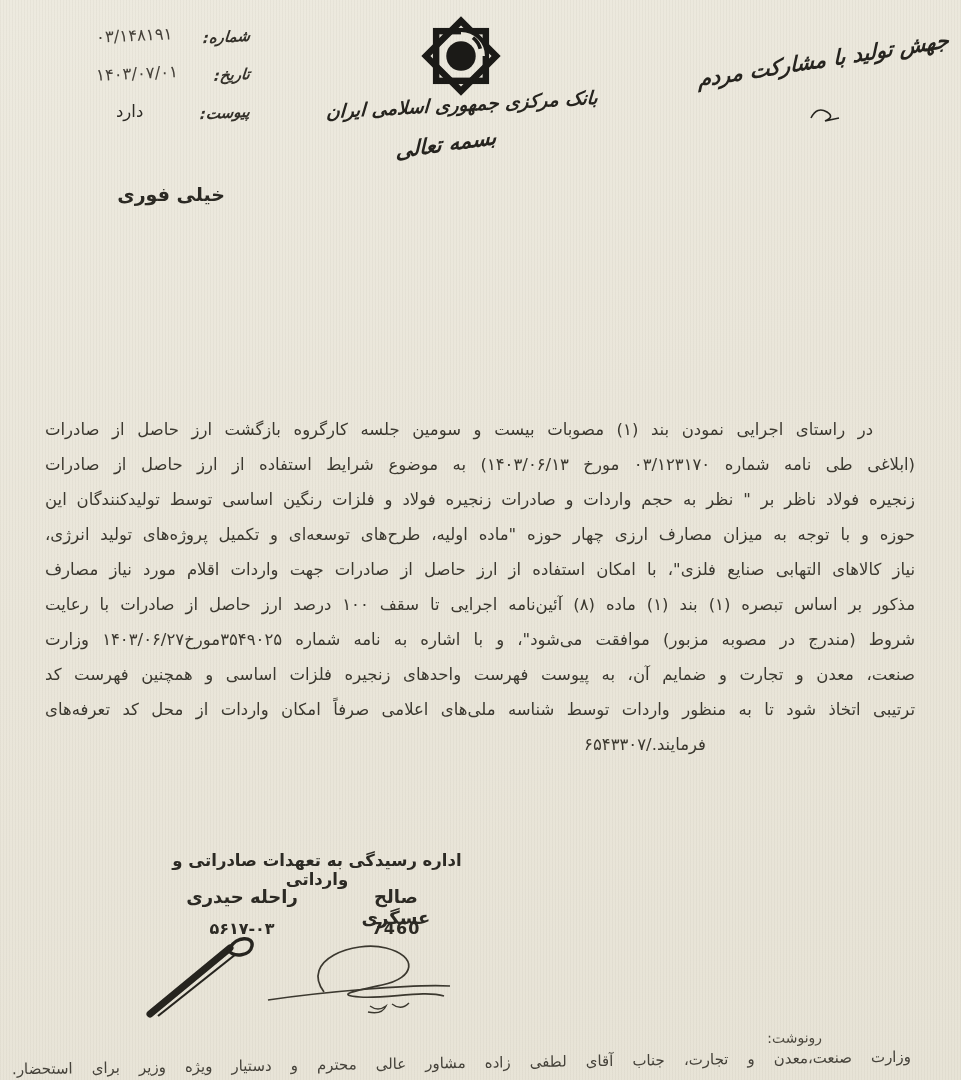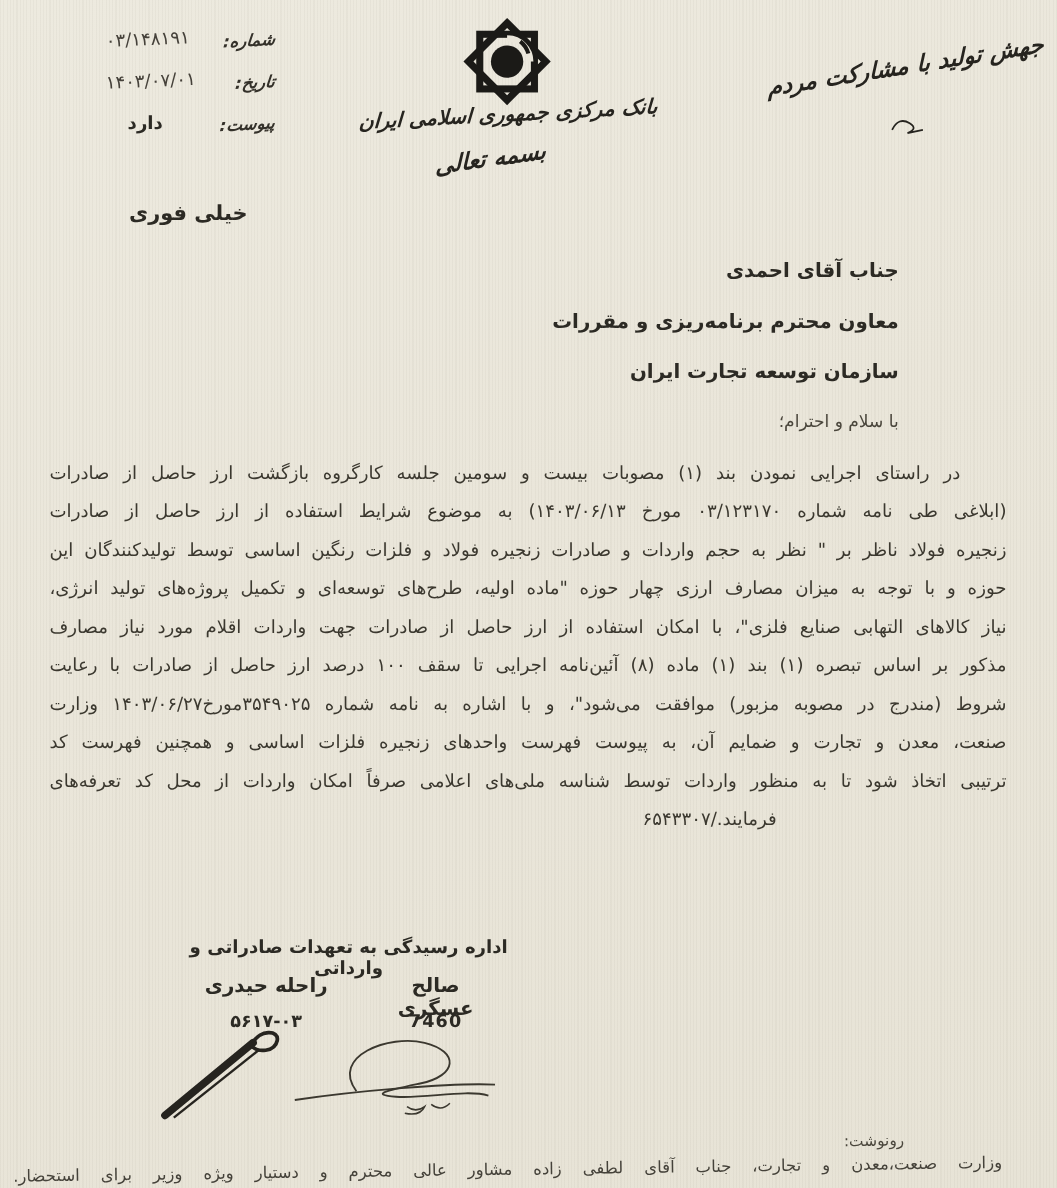--- a/index.html
+++ b/index.html
@@ -29,21 +29,21 @@
     font-style:italic;font-weight:bold;color:#34312a;
     transform:skewX(-8deg) rotate(-3deg);
     font-size:15px;
   }
   .meta-value{
     position:absolute;left:78px;top:0;
     font-size:16.5px;color:#45413a;letter-spacing:1px;
     transform:rotate(-2.5deg);
     direction:rtl;
   }
-  .meta-value.bold{font-weight:bold;color:#2c2a24;letter-spacing:2px;}
+  .meta-value.bold{font-weight:normal;color:#2c2a24;letter-spacing:2px;}
 
   
   .logo{left:415px;top:6px;width:92px;height:100px;}
   .bank-name{
     top:94px;left:322px;width:280px;text-align:center;
     font-size:18.5px;font-weight:bold;font-style:italic;color:#26241f;
     transform:rotate(-3deg) skewX(-6deg);
     white-space:nowrap;
   }
   .besmele{
@@ -151,26 +151,20 @@
   <div class="abs bank-name">بانک مرکزی جمهوری اسلامی ایران</div>
   <div class="abs besmele">بسمه تعالی</div>
 
   <div class="abs slogan">جهش تولید با مشارکت مردم</div>
   <svg class="abs slogan-mark ni" viewBox="0 0 44 24">
     <path d="M8 16 q6 -12 16 -6 q8 5 -2 9 l14 -3" fill="none" stroke="#26241f" stroke-width="1.6"></path>
   </svg>
 
   <div class="abs urgency">خیلی فوری</div>
 
-  <div class="abs recipient">
-    <div class="recipient-line">جناب آقای احمدی</div>
-    <div class="recipient-line">معاون محترم برنامه‌ریزی و مقررات</div>
-    <div class="recipient-line">سازمان توسعه تجارت ایران</div>
-    <div class="salutation">با سلام و احترام؛</div>
-  </div>
 
   <div class="abs letter-body">
     <div class="body-line first">در راستای اجرایی نمودن بند (۱) مصوبات بیست و سومین جلسه کارگروه بازگشت ارز حاصل از صادرات</div>
     <div class="body-line">(ابلاغی طی نامه شماره ۰۳/۱۲۳۱۷۰ مورخ ۱۴۰۳/۰۶/۱۳) به موضوع شرایط استفاده از ارز حاصل از صادرات</div>
     <div class="body-line">زنجیره فولاد ناظر بر " نظر به حجم واردات و صادرات زنجیره فولاد و فلزات رنگین اساسی توسط تولیدکنندگان این</div>
     <div class="body-line">حوزه و با توجه به میزان مصارف ارزی چهار حوزه "ماده اولیه، طرح‌های توسعه‌ای و تکمیل پروژه‌های تولید انرژی،</div>
     <div class="body-line">نیاز کالاهای التهابی صنایع فلزی"، با امکان استفاده از ارز حاصل از صادرات جهت واردات اقلام مورد نیاز مصارف</div>
     <div class="body-line">مذکور بر اساس تبصره (۱) بند (۱) ماده (۸) آئین‌نامه اجرایی تا سقف ۱۰۰ درصد ارز حاصل از صادرات با رعایت</div>
     <div class="body-line">شروط (مندرج در مصوبه مزبور) موافقت می‌شود"، و با اشاره به نامه شماره ۳۵۴۹۰۲۵مورخ۱۴۰۳/۰۶/۲۷ وزارت</div>
     <div class="body-line">صنعت، معدن و تجارت و ضمایم آن، به پیوست فهرست واحدهای زنجیره فلزات اساسی و همچنین فهرست کد</div>

